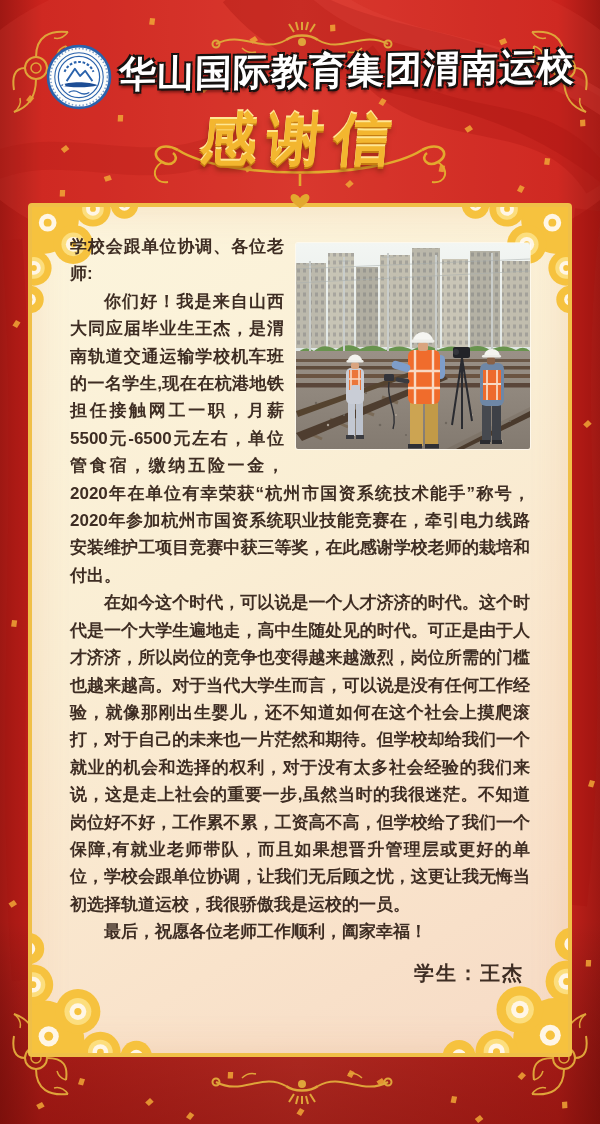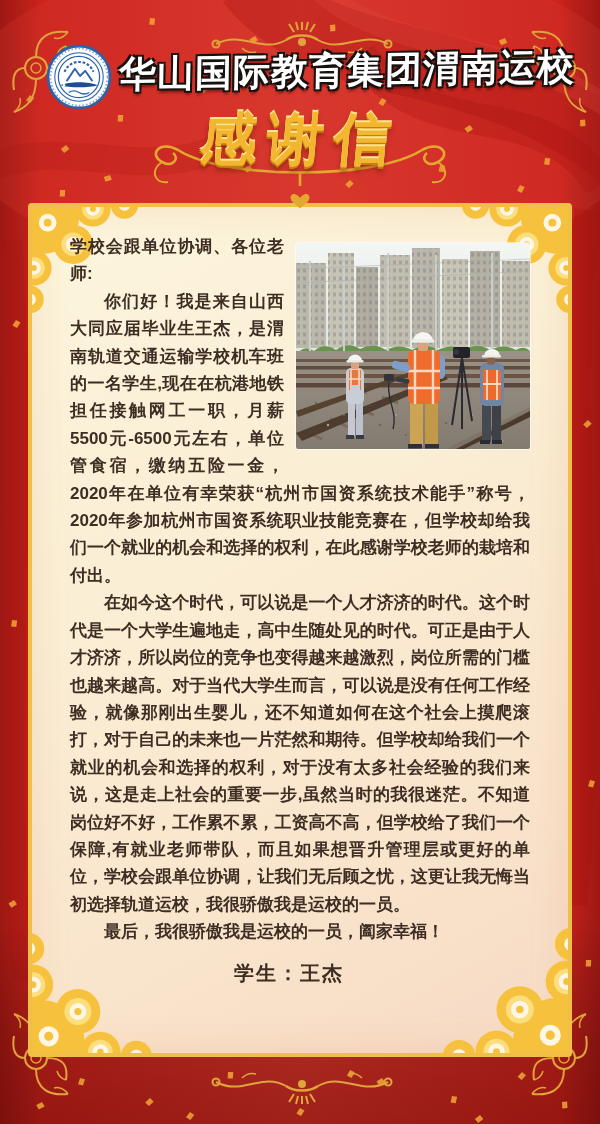--- a/index.html
+++ b/index.html
@@ -44,21 +44,21 @@
     color:#3E2D23;font-weight:700;font-size:17px;line-height:27.4px;
     text-align:justify;
   }
   .photo{
     float:right;width:234px;height:206px;margin:10px 0 12px 12px;
     border-radius:2px;overflow:hidden;box-shadow:0 0 0 1px rgba(255,255,255,.55);
   }
   .photo svg{display:block;}
   .letter p{margin:0;}
   .para{text-indent:2em;}
-  .signature{margin-top:14px;margin-right:22px;text-align:center;font-size:20px;letter-spacing:2px;}
+  .signature{margin-top:14px;margin-right:6px;text-align:right;font-size:20px;letter-spacing:2px;}
 </style>
 </head>
 <body>
 
 <div class="poster">
 
   <svg class="bg" width="600" height="1124" viewBox="0 0 600 1124" aria-hidden="true">
     <defs>
       <linearGradient id="bgx" x1="0" y1="0" x2="1" y2="0">
         <stop offset="0" stop-color="#9E1813"></stop>
@@ -443,20 +443,20 @@
             <rect x="187" y="127" width="18" height="30" fill="#ED6A2E"></rect>
             <path d="M191,127 v30 M201,127 v30 M187,141 h18" stroke="#F8D9C4" stroke-width="1.8" fill="none"></path>
             <rect x="191" y="114" width="8" height="7.5" rx="2" fill="#8A6247"></rect>
             <path d="M188,113 a8,7 0 0 1 16,0 z" fill="#F4F4EF"></path>
             <rect x="186" y="112" width="19" height="2.6" rx="1.3" fill="#EDEDE8"></rect>
           </g>
         </svg>
       </div>
 
       <p class="salutation">学校会跟单位协调、各位老师:</p>
-      <p class="para">你们好！我是来自山西大同应届毕业生王杰，是渭南轨道交通运输学校机车班的一名学生,现在在杭港地铁担任接触网工一职，月薪5500元-6500元左右，单位管食宿，缴纳五险一金，2020年在单位有幸荣获“杭州市国资系统技术能手”称号，2020年参加杭州市国资系统职业技能竞赛在，但学校却给我们一个就业的机会和选择的权利，在此感谢学校老师的栽培和付出。</p>
+      <p class="para">你们好！我是来自山西大同应届毕业生王杰，是渭南轨道交通运输学校机车班的一名学生,现在在杭港地铁担任接触网工一职，月薪5500元-6500元左右，单位管食宿，缴纳五险一金，2020年在单位有幸荣获“杭州市国资系统技术能手”称号，2020年参加杭州市国资系统职业技能竞赛在，牵引电力线路安装维护工项目竞赛中获三等奖，在此感谢学校老师的栽培和付出。</p>
       <p class="para">在如今这个时代，可以说是一个人才济济的时代。这个时代是一个大学生遍地走，高中生随处见的时代。可正是由于人才济济，所以岗位的竞争也变得越来越激烈，岗位所需的门槛也越来越高。对于当代大学生而言，可以说是没有任何工作经验，就像那刚出生婴儿，还不知道如何在这个社会上摸爬滚打，对于自己的未来也一片茫然和期待。但学校却给我们一个就业的机会和选择的权利，对于没有太多社会经验的我们来说，这是走上社会的重要一步,虽然当时的我很迷茫。不知道岗位好不好，工作累不累，工资高不高，但学校给了我们一个保障,有就业老师带队，而且如果想晋升管理层或更好的单位，学校会跟单位协调，让我们无后顾之忧，这更让我无悔当初选择轨道运校，我很骄傲我是运校的一员。</p>
-      <p class="para">最后，我很骄傲我是运校的一员，阖家幸福！</p>
+      <p class="para">最后，祝愿各位老师工作顺利，阖家幸福！</p>
       <div class="signature">学生：王杰</div>
     </div>
   </div>
 
 </div>
 
 </body></html>

